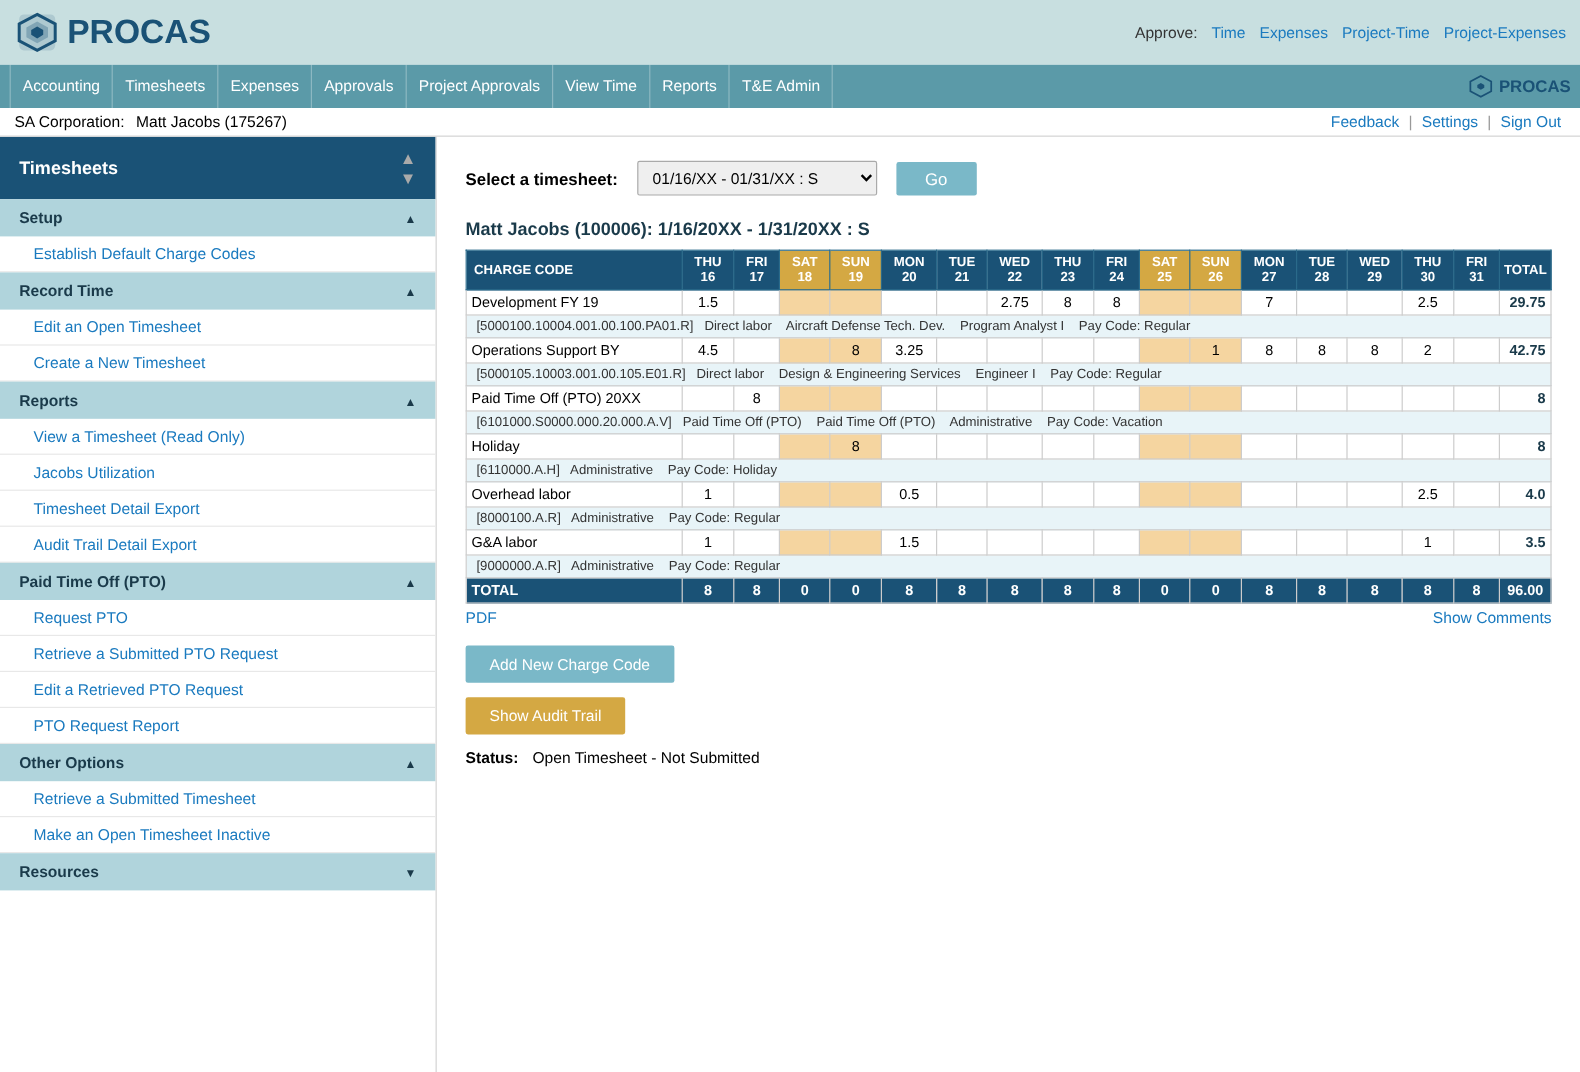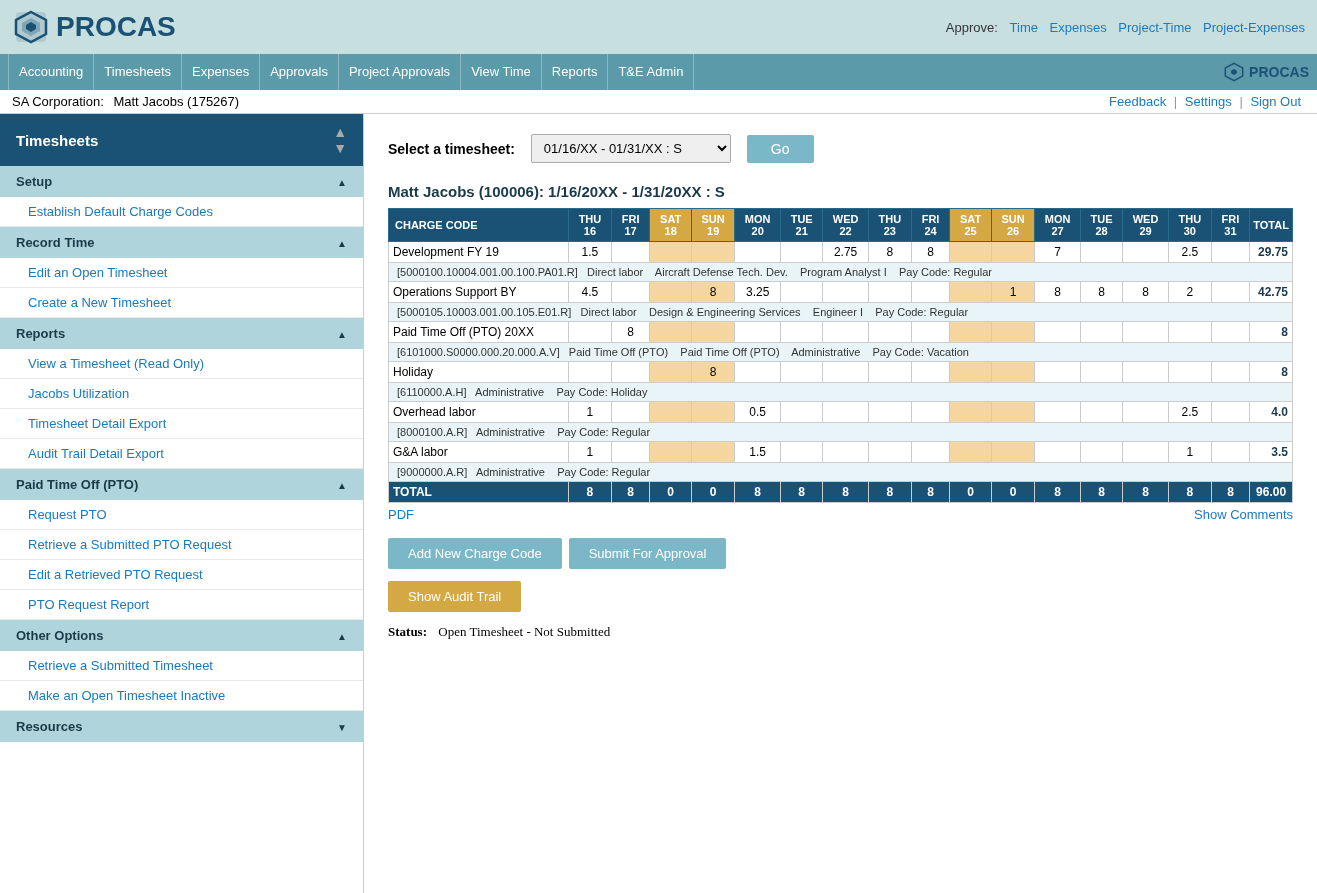--- a/index.html
+++ b/index.html
@@ -202,21 +202,21 @@
       display: flex;
       justify-content: space-between;
       margin-top: 4px;
       margin-bottom: 16px;
     }
     .table-footer a { color: #1a7abf; text-decoration: none; font-size: 13px; }
 
     
     .btn-row {
       display: flex;
-      gap: 7px;
+      gap: 25px;
       margin-bottom: 12px;
       flex-wrap: wrap;
     }
     .btn-teal {
       background: #7ab8c8;
       border: none;
       color: #fff;
       padding: 8px 20px;
       font-size: 13px;
       cursor: pointer;
@@ -229,21 +229,20 @@
       padding: 8px 20px;
       font-size: 13px;
       cursor: pointer;
       border-radius: 2px;
     }
 
     
     .status-row {
       margin-top: 12px;
       font-size: 13px;
-      font-family: Liberation Serif, serif;
     }
     .status-row strong { margin-right: 8px; }
   </style>
 </head>
 <body>
 
 <div class="top-header">
   <div class="logo-text">
     <svg class="logo-icon" viewBox="0 0 38 38">
       <rect x="4" y="4" width="30" height="30" rx="4" fill="#1a5276" opacity="0.15"></rect>
@@ -579,21 +578,20 @@
       </tbody>
     </table>
 
     <div class="table-footer">
       <a href="#">PDF</a>
       <a href="#">Show Comments</a>
     </div>
 
     <div class="btn-row">
       <button class="btn-teal">Add New Charge Code</button>
-      <button class="btn-teal">Submit For Approval</button>
     </div>
     <div class="btn-row">
       <button class="btn-gold">Show Audit Trail</button>
     </div>
 
     <div class="status-row">
       <strong>Status:</strong>
       <span>Open Timesheet - Not Submitted</span>
     </div>
 

